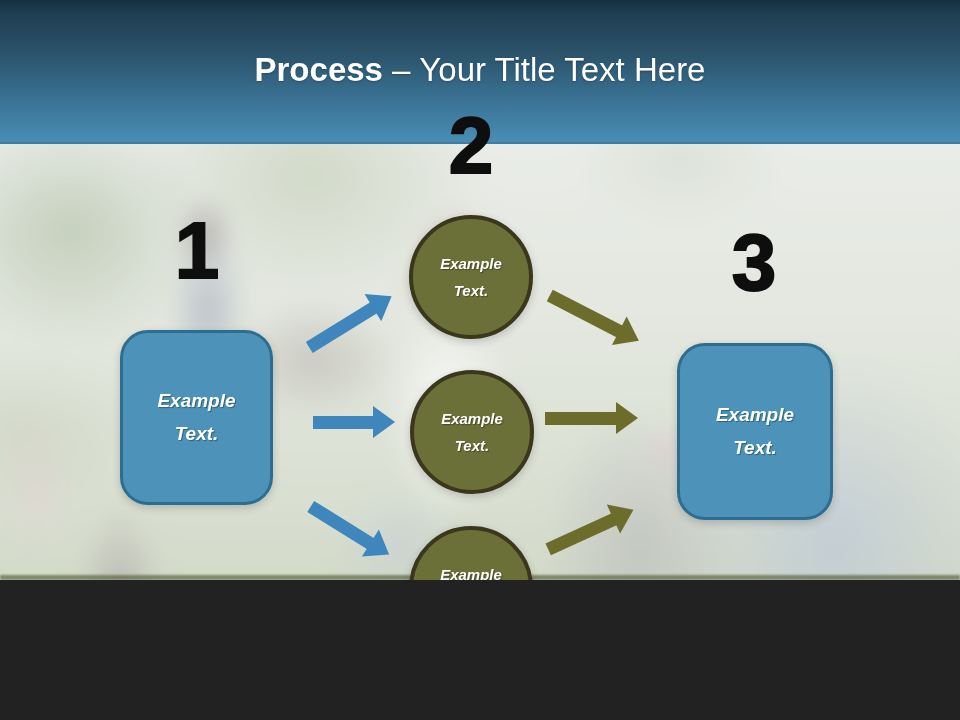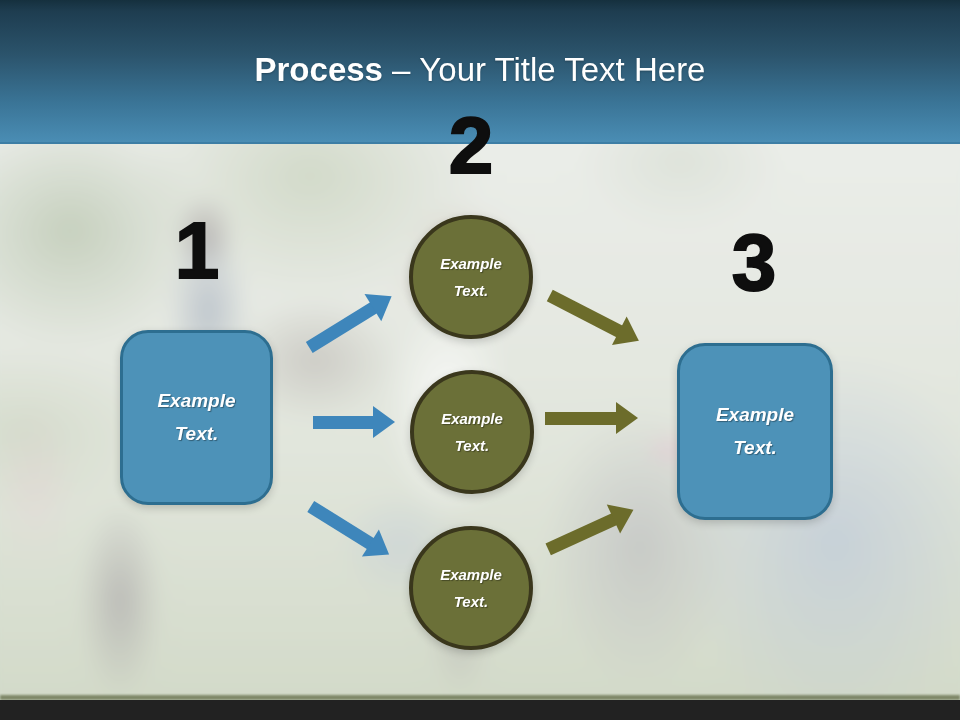--- a/index.html
+++ b/index.html
@@ -1,17 +1,17 @@
 <!DOCTYPE html>
 <html><head>
 <meta charset="utf-8">
 <style>
   html,body{margin:0;padding:0;background:#222;}
   .slide{
-    position:relative;width:960px;height:700px;overflow:hidden;
+    position:relative;width:960px;height:580px;overflow:hidden;
     font-family:"Liberation Sans", sans-serif;background:#14b8a6;
   }
 
   
   .photo{position:absolute;inset:0;overflow:hidden;}
   .photo-paint{
     position:absolute;inset:-20px;
     filter:blur(9px);
     background:
       radial-gradient(90px 45px  at 472px 302px, rgba(205,180,160,0.55), transparent 70%),

